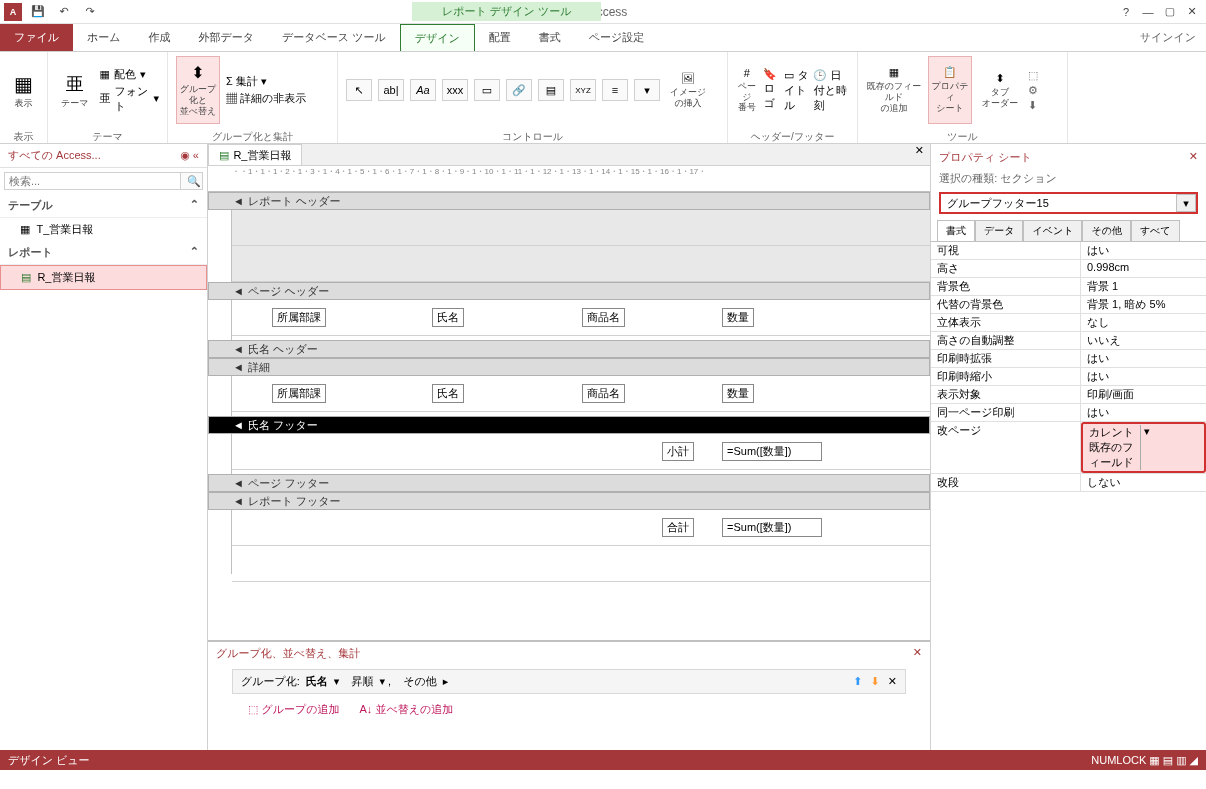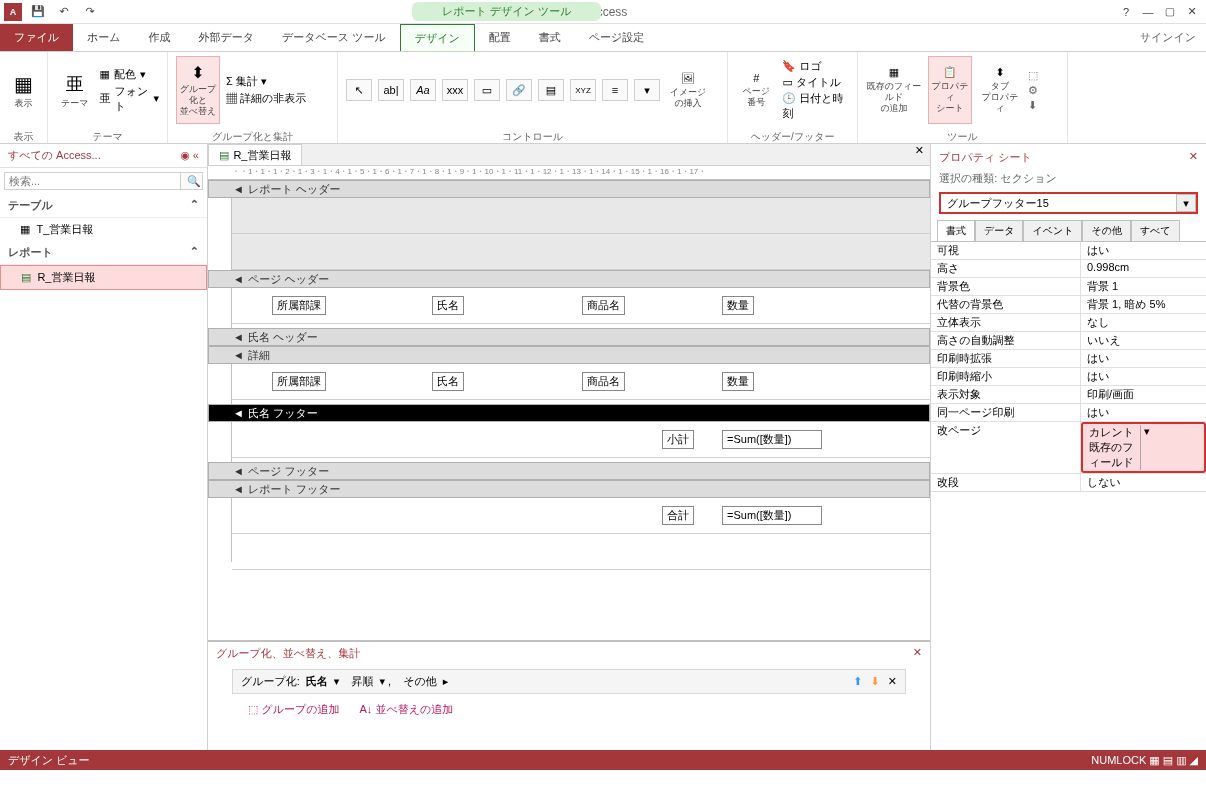--- a/index.html
+++ b/index.html
@@ -2,21 +2,21 @@
 <html><head>
 <meta charset="utf-8">
 <style>
 * { box-sizing: border-box; font-family: "Meiryo UI", "MS PGothic", sans-serif; font-size: 11px; }
 body { margin: 0; background: #fff; width: 1206px; height: 789px; overflow: hidden; }
 .titlebar { height: 24px; background: #fff; border-bottom: 1px solid #e0e0e0; display: flex; align-items: center; }
 .tb-left { display: flex; align-items: center; gap: 6px; padding-left: 4px; }
 .tb-icon-box { width: 18px; height: 18px; background: #a4373a; color: #fff; display: flex; align-items: center; justify-content: center; font-weight: bold; font-size: 9px; }
 .tb-btn { width: 20px; height: 18px; display: flex; align-items: center; justify-content: center; color: #444; }
 .tb-title { flex: 1; text-align: center; color: #666; font-size: 12px; position: relative; }
-.tb-context { position: absolute; left: 420px; top: 0; background: #d5f0d5; padding: 2px 30px; color: #2e7d32; font-size: 11px; border-radius: 6px; }
+.tb-context { position: absolute; left: 420px; top: 0; background: #d5f0d5; padding: 2px 30px; color: #2e7d32; font-size: 11px; }
 .tb-right { display: flex; gap: 2px; padding-right: 4px; }
 .menubar { height: 28px; background: #fff; display: flex; align-items: stretch; border-bottom: 1px solid #d0d0d0; }
 .menu-tab { padding: 6px 14px; cursor: pointer; color: #444; }
 .menu-tab.file { background: #a4373a; color: #fff; }
 .menu-tab.active { border: 1px solid #2e7d32; border-bottom: none; color: #2e7d32; background: #f5fff5; }
 .signin { margin-left: auto; padding: 6px 10px; color: #666; }
 .ribbon { height: 92px; background: #fff; border-bottom: 1px solid #d0d0d0; display: flex; }
 .ribbon-group { border-right: 1px solid #e6e6e6; display: flex; flex-direction: column; }
 .ribbon-content { flex: 1; display: flex; align-items: center; padding: 4px 8px; gap: 6px; }
 .ribbon-label { text-align: center; font-size: 10px; color: #666; padding: 2px 0; }
@@ -31,21 +31,21 @@
 .nav-search input { flex: 1; border: 1px solid #d0d0d0; padding: 2px 4px; font-size: 11px; }
 .nav-search button { width: 22px; border: 1px solid #d0d0d0; border-left: none; background: #fafafa; }
 .nav-group-h { padding: 4px 8px; font-weight: bold; color: #555; display: flex; justify-content: space-between; border-bottom: 1px solid #eee; gap: 40px; }
 .nav-item { padding: 4px 20px; display: flex; align-items: center; gap: 6px; }
 .nav-item.sel { background: #fcdcdc; border: 1px solid #e89090; }
 .workarea { flex: 1; display: flex; flex-direction: column; }
 .doc-tab-bar { height: 22px; background: #f0f0f0; display: flex; align-items: stretch; border-bottom: 1px solid #d0d0d0; }
 .doc-tab { background: #fff; border: 1px solid #d0d0d0; border-bottom: none; padding: 2px 10px; display: flex; align-items: center; gap: 4px; }
 .doc-close { margin-left: auto; padding: 0 6px; cursor: pointer; }
 .design-area { flex: 1; overflow: auto; background: #fff; position: relative; }
-.ruler-h { height: 14px; background: #fff; border-bottom: 1px solid #c0c0c0; font-size: 8px; color: #888; padding-left: 24px; white-space: nowrap; overflow: hidden; }
+.ruler-h { height: 26px; background: #fff; border-bottom: 1px solid #c0c0c0; font-size: 8px; color: #888; padding-left: 24px; white-space: nowrap; overflow: hidden; }
 .section-bar { height: 18px; background: #dcdcdc; border: 1px solid #b0b0b0; display: flex; align-items: center; padding-left: 24px; gap: 4px; color: #333; }
 .section-bar.black { background: #000; color: #fff; }
 .section-body { display: flex; }
 .ruler-v { width: 24px; background: #fff; border-right: 1px solid #c0c0c0; }
 .grid { flex: 1; background: #fff; position: relative; }
 .grid-row { height: 36px; border-bottom: 1px solid #d0d0d0; display: flex; }
 .grid-row.gray { background: #e8e8e8; }
 .flabel { position: absolute; border: 1px solid #888; background: #fff; padding: 1px 4px; font-size: 11px; }
 .group-pane { height: 110px; border-top: 2px solid #c0c0c0; background: #fff; }
 .group-head { padding: 4px 8px; color: #a4373a; font-size: 12px; display: flex; justify-content: space-between; }
@@ -161,21 +161,21 @@
     </div>
     <div class="ribbon-label">コントロール</div>
   </div>
   <div class="ribbon-group" style="width:130px;">
     <div class="ribbon-content">
       <div class="rbtn-v">
           <span>#</span>
           <span class="txt9" style="white-space:pre-line;">ページ
 番号</span>
         </div>
-      <div style="display:flex;flex-direction:column;gap:1px;font-size:10px;">
+      <div style="display:flex;flex-direction:row;gap:1px;font-size:10px;">
         <div>🔖 <span>ロゴ</span></div>
         <div>▭ <span>タイトル</span></div>
         <div>🕒 <span>日付と時刻</span></div>
       </div>
     </div>
     <div class="ribbon-label">ヘッダー/フッター</div>
   </div>
   <div class="ribbon-group" style="width:210px;">
     <div class="ribbon-content">
       <div class="rbtn-v" style="width:56px;">
@@ -184,21 +184,21 @@
 の追加</span>
         </div>
       <div class="rbtn-v active">
           <span>📋</span>
           <span class="txt9" style="white-space:pre-line;">プロパティ
 シート</span>
         </div>
       <div class="rbtn-v">
           <span>⬍</span>
           <span class="txt9" style="white-space:pre-line;">タブ
-プロパティ</span>
+オーダー</span>
         </div>
       <div style="display:flex;flex-direction:column;gap:2px;font-size:12px;color:#666;">
         <span>⬚</span>
         <span>⚙</span>
         <span>⬇</span>
       </div>
     </div>
     <div class="ribbon-label">ツール</div>
   </div>
 </div>

